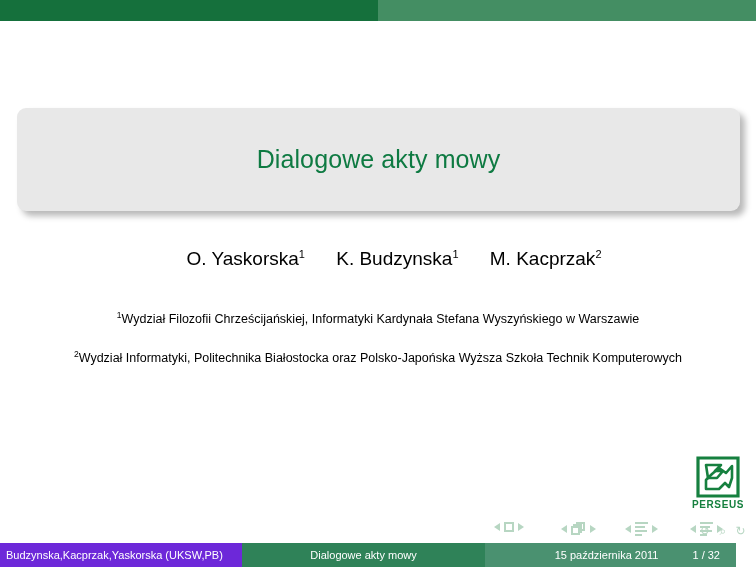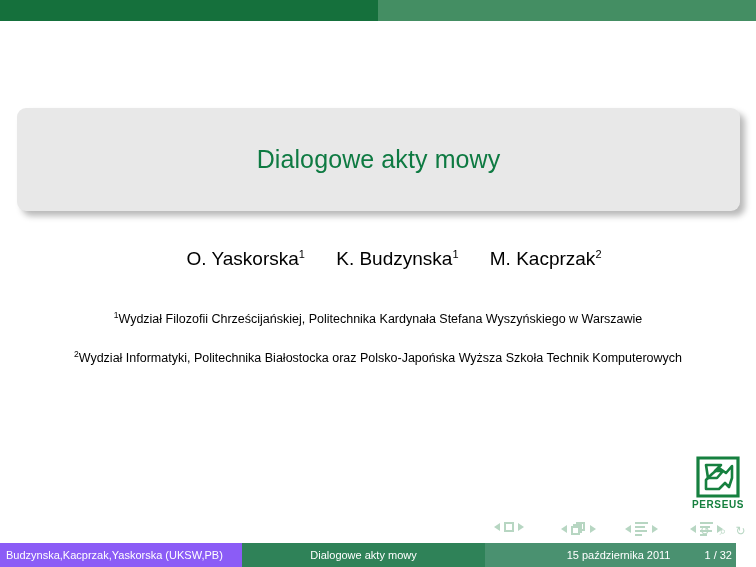--- a/index.html
+++ b/index.html
@@ -200,33 +200,33 @@
     color: #ffffff;
   }
   .foot-seg {
     height: 100%;
     display: flex;
     align-items: center;
     box-sizing: border-box;
   }
   .foot-author {
     width: 242px;
-    background: #8b5cf6;
+    background: #6d28d9;
     padding-left: 6px;
   }
   .foot-title {
     width: 243px;
     background: #2f8258;
     justify-content: center;
   }
   .foot-meta {
     width: 251px;
     background: #4a9170;
     justify-content: flex-end;
-    padding-right: 4px;
+    padding-right: 16px;
     gap: 34px;
   }
 </style>
 </head>
 <body>
 
 <div class="topbar">
   <div class="topbar-left"></div>
   <div class="topbar-right"></div>
 </div>
@@ -234,21 +234,21 @@
 <div class="titlebox">
   <div class="title-line">Dialogowe akty mowy</div>
 </div>
 
 <div class="authors">
   <span class="author"><span>O. Yaskorska</span><sup>1</sup></span>
   <span class="author"><span>K. Budzynska</span><sup>1</sup></span>
   <span class="author"><span>M. Kacprzak</span><sup>2</sup></span>
 </div>
 
-<div class="affil affil-1"><sup>1</sup><span>Wydział Filozofii Chrześcijańskiej, Politechnika Kardynała Stefana Wyszyńskiego w Warszawie</span></div>
+<div class="affil affil-1"><sup>1</sup><span>Wydział Filozofii Chrześcijańskiej, Informatyki Kardynała Stefana Wyszyńskiego w Warszawie</span></div>
 
 <div class="affil affil-2"><sup>2</sup><span>Wydział Informatyki, Politechnika Białostocka oraz Polsko-Japońska Wyższa Szkoła Technik Komputerowych</span></div>
 
 <div class="logo">
   <svg class="logo-mark" viewBox="0 0 46 42">
     <path d="M3 2 L43 2 L43 40 L3 40 Z" fill="none" stroke="#16803f" stroke-width="3.2"></path>
     <path d="M11 9 L26 9 L20 15 L28 15 L22 22 L13 22 Z" fill="none" stroke="#16803f" stroke-width="2.6" stroke-linejoin="round"></path>
     <path d="M11 24 L11 33 L24 33 L30 27 L34 31 L37 22 L37 10 L31 17 L24 12 L17 18 Z" fill="none" stroke="#16803f" stroke-width="2.6" stroke-linejoin="round"></path>
   </svg>
   <div class="logo-text">PERSEUS</div>

